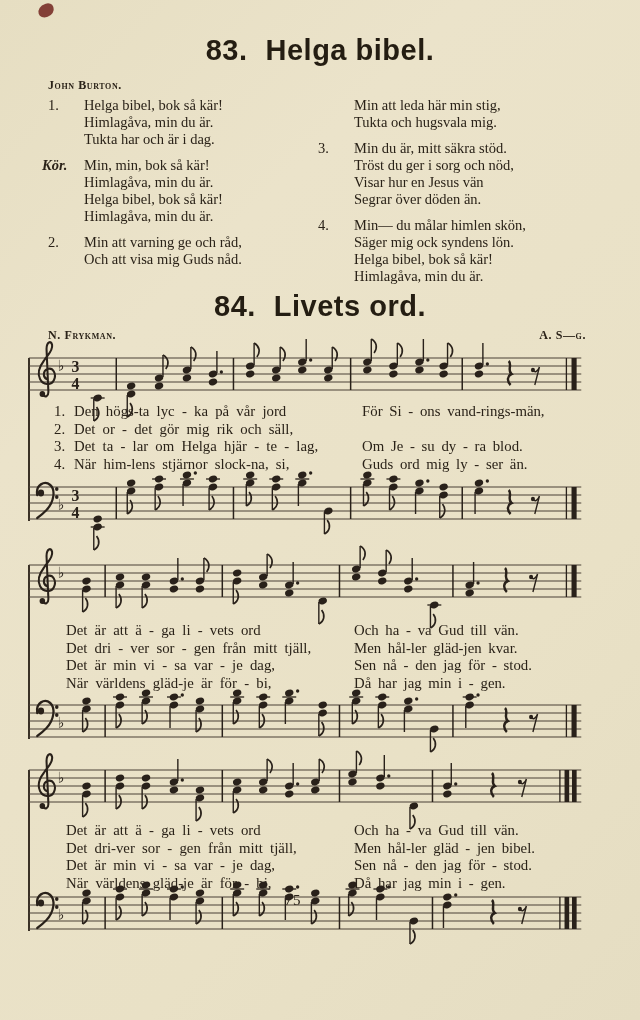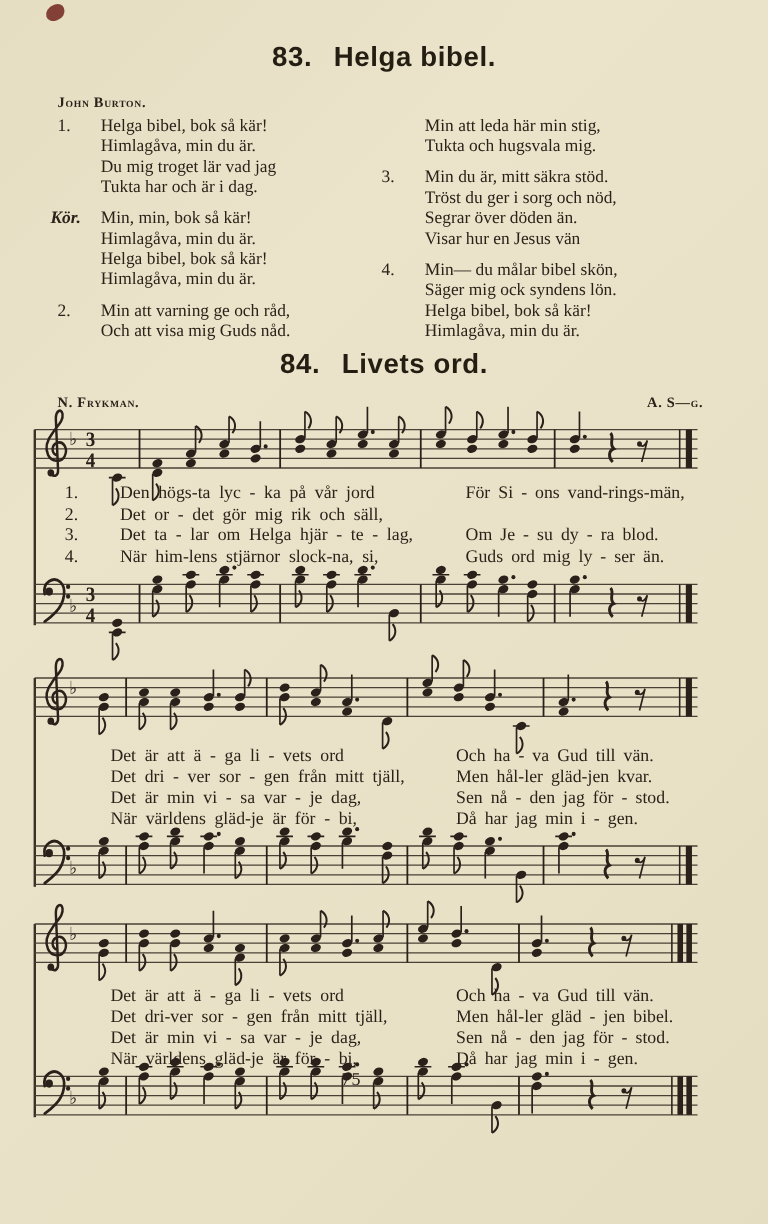--- a/index.html
+++ b/index.html
@@ -14,37 +14,37 @@
     color:#2a2218;
   }
   .smudge{
     position:absolute;left:38px;top:4px;width:16px;height:13px;
     background:#71241f;border-radius:60% 40% 55% 45%;opacity:.85;
     transform:rotate(-18deg);
   }
   .hymn-title{
     position:absolute;left:0;width:640px;text-align:center;
     font-family:"Liberation Sans", sans-serif;font-weight:bold;
-    font-size:23px;letter-spacing:.5px;color:#241d12;
+    font-size:29px;letter-spacing:.5px;color:#241d12;
   }
   .hymn-title .t-num{margin-right:18px;}
   .attr{
     font-weight:bold;font-variant:small-caps;font-size:12px;
     letter-spacing:.6px;color:#2a2218;position:absolute;
   }
   .verse-col{position:absolute;width:278px;font-size:14.5px;line-height:17px;}
   .stanza{position:relative;padding-left:38px;margin-bottom:9px;}
   .vnum{position:absolute;left:2px;top:0;}
   .vnum.italic{font-style:italic;font-weight:bold;left:-4px;}
   .vline{white-space:nowrap;}
   .lyrics-block{position:absolute;left:40px;width:556px;font-size:14.8px;line-height:17.5px;}
   .lyric-row{display:flex;white-space:nowrap;}
   .lnum{width:34px;flex:none;padding-left:14px;box-sizing:border-box;}
   .lnum.empty{width:26px;}
-  .la{width:288px;flex:none;word-spacing:3.5px;margin-left:26px;}
+  .la{width:288px;flex:none;word-spacing:3.5px;}
   .lb{flex:1;word-spacing:3px;}
   .music-svg{position:absolute;left:27px;width:558px;height:92px;}
   .sysline{position:absolute;width:1.6px;background:#3a3126;}
   .page-number{
     position:absolute;left:263px;top:892px;width:60px;text-align:center;
     font-size:15px;letter-spacing:1px;
   }
 </style>
 </head>
 <body>
@@ -56,21 +56,20 @@
   <div class="hymn-title" style="top:34px;">
     <span class="t-num">83.</span><span>Helga bibel.</span>
   </div>
   <div class="attr" style="left:48px;top:78px;">John Burton.</div>
 
   <div class="verse-col" style="left:46px;top:97px;" id="col-left">
       <div class="stanza">
         <span class="vnum">1.</span>
         <div class="vline">Helga bibel, bok så kär!</div>
         <div class="vline">Himlagåva, min du är.</div>
-        <div class="vline">Du mig troget lär vad jag</div>
         <div class="vline">Tukta har och är i dag.</div>
       </div>
       <div class="stanza">
         <span class="vnum italic">Kör.</span>
         <div class="vline">Min, min, bok så kär!</div>
         <div class="vline">Himlagåva, min du är.</div>
         <div class="vline">Helga bibel, bok så kär!</div>
         <div class="vline">Himlagåva, min du är.</div>
       </div>
       <div class="stanza">
@@ -81,26 +80,26 @@
     </div>
   <div class="verse-col" style="left:316px;top:97px;" id="col-right">
       <div class="stanza">
         <div class="vline">Min att leda här min stig,</div>
         <div class="vline">Tukta och hugsvala mig.</div>
       </div>
       <div class="stanza">
         <span class="vnum">3.</span>
         <div class="vline">Min du är, mitt säkra stöd.</div>
         <div class="vline">Tröst du ger i sorg och nöd,</div>
+        <div class="vline">Visar hur en Jesus vän</div>
         <div class="vline">Segrar över döden än.</div>
-        <div class="vline">Visar hur en Jesus vän</div>
       </div>
       <div class="stanza">
         <span class="vnum">4.</span>
-        <div class="vline">Min— du målar bibel skön,</div>
+        <div class="vline">Min— du målar himlen skön,</div>
         <div class="vline">Säger mig ock syndens lön.</div>
         <div class="vline">Helga bibel, bok så kär!</div>
         <div class="vline">Himlagåva, min du är.</div>
       </div>
     </div>
 
   <div class="hymn-title" style="top:290px;">
     <span class="t-num">84.</span><span>Livets ord.</span>
   </div>
   <div class="attr" style="left:48px;top:328px;">N. Frykman.</div>

